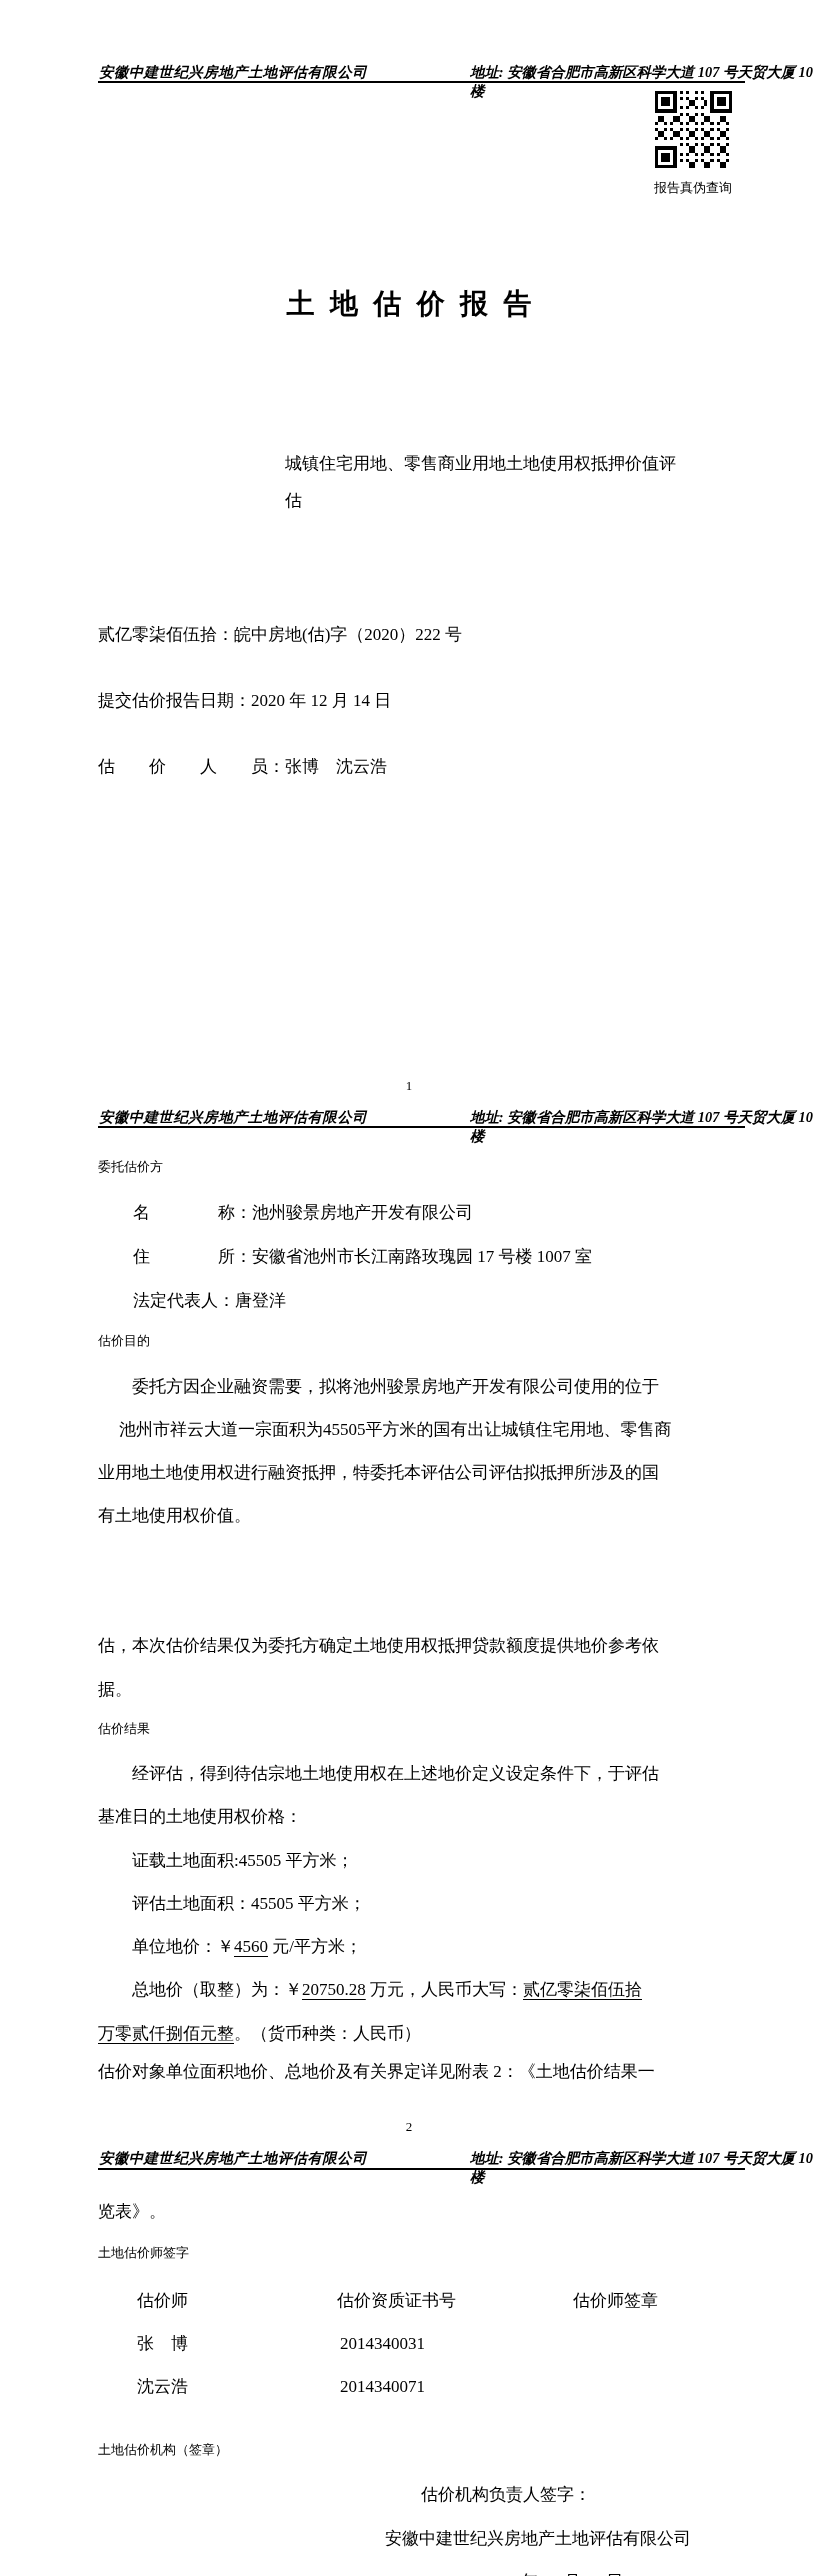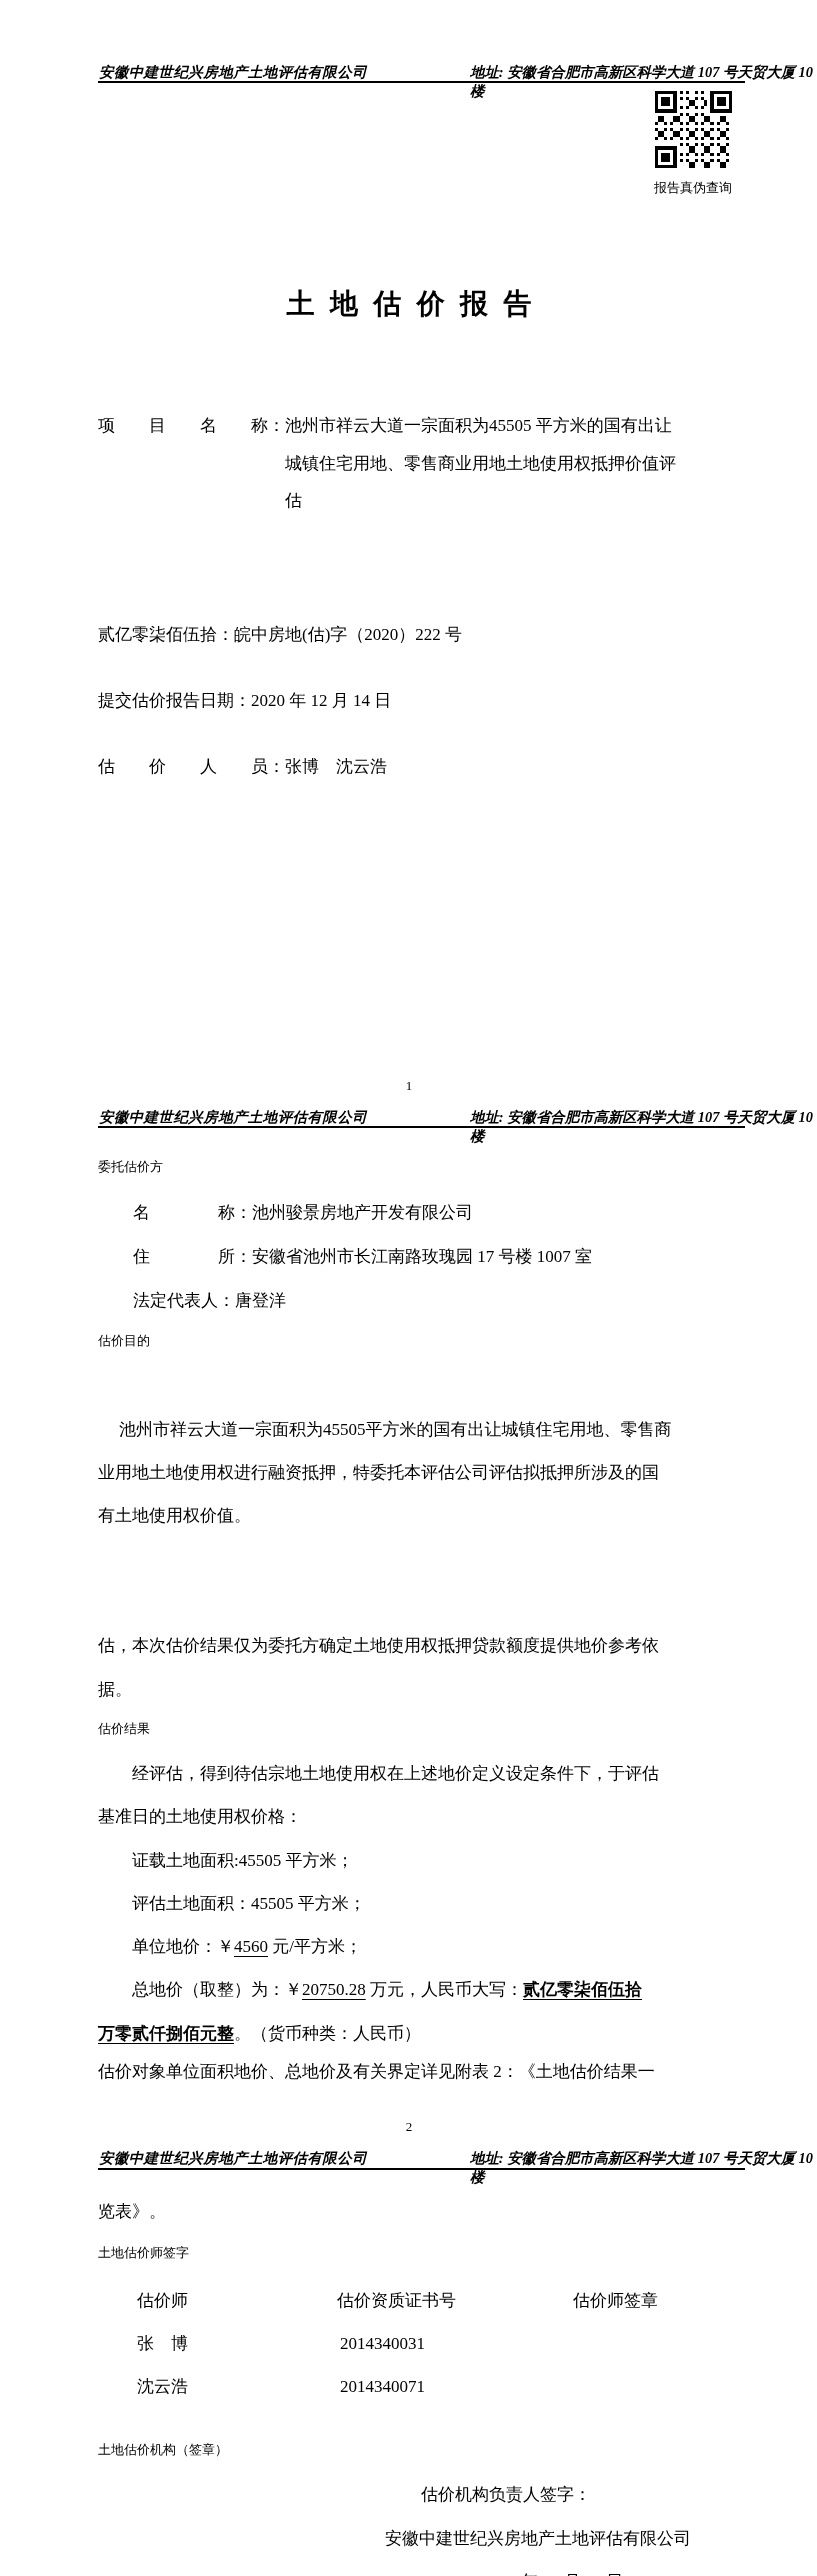--- a/index.html
+++ b/index.html
@@ -14,21 +14,21 @@
   .abs { position:absolute; }
   .hdr-company { font-size:14.4px; font-weight:bold; font-style:italic; letter-spacing:0.5px; }
   .hdr-address { font-size:14.4px; font-weight:bold; font-style:italic; letter-spacing:0px;margin-left:48px; }
   .rule { position:absolute; left:98px; width:647px; height:2.1px; background:#000; }
   .doc-title { left:0; right:0; text-align:center; font-size:28px; font-weight:bold; letter-spacing:0.55em; text-indent:0.55em; }
   .t { font-size:17px; line-height:1.25; white-space:pre; }
   .heading { font-size:13px; font-weight:normal; white-space:pre; }
   .pagenum { left:0; right:0; text-align:center; font-size:13px; }
   .qr-label { font-size:13px; }
   .u { text-decoration:underline; text-decoration-thickness:1px; text-underline-offset:3.6px; }
-  .b { font-weight:bold; }
+  .b { font-weight:normal; }
   .qr-box { position:absolute; left:655px; top:91px; width:77px; height:77px; }
 </style>
 </head>
 <body>
 
 <div class="doc">
 
   <div class="abs hdr-company" style="left:99px; top:63px;">安徽中建世纪兴房地产土地评估有限公司</div>
   <div class="abs hdr-address" style="left:422px; top:63px;">地址: 安徽省合肥市高新区科学大道 107 号天贸大厦 10 楼</div>
   <div class="rule" style="top:81px;"></div>
@@ -181,21 +181,20 @@
         <rect x="20" y="2" width="3" height="3" fill="#000"></rect>
         <rect x="0" y="18" width="7" height="7" fill="#000"></rect>
         <rect x="1" y="19" width="5" height="5" fill="#fff"></rect>
         <rect x="2" y="20" width="3" height="3" fill="#000"></rect>
       </svg>
   </div>
   <div class="abs qr-label" style="left:654px; top:179px;">报告真伪查询</div>
 
   <div class="abs doc-title" style="top:285px;">土地估价报告</div>
 
-  <div class="abs t" style="left:98px; top:415px;"><span>项　　目　　名　　称：</span><span>池州市祥云大道一宗面积为45505 平方米的国有出让</span></div>
   <div class="abs t" style="left:285px; top:453px;">城镇住宅用地、零售商业用地土地使用权抵押价值评</div>
   <div class="abs t" style="left:285px; top:490px;">估</div>
 
 
   <div class="abs t" style="left:98px; top:624px;"><span>贰亿零柒佰伍拾：</span><span>皖中房地(估)字（2020）222 号</span></div>
 
   <div class="abs t" style="left:98px; top:690px;"><span>提交估价报告日期：</span><span>2020 年 12 月 14 日</span></div>
 
   <div class="abs t" style="left:98px; top:756px;"><span>估　　价　　人　　员：</span><span>张博　沈云浩</span></div>
 
@@ -206,20 +205,21 @@
   <div class="rule" style="top:1126px;"></div>
 
   <div class="abs heading" style="left:98px; top:1158px;">委托估价方</div>
 
   <div class="abs t" style="left:133px; top:1202px;"><span>名　　　　称：</span><span>池州骏景房地产开发有限公司</span></div>
   <div class="abs t" style="left:133px; top:1246px;"><span>住　　　　所：</span><span>安徽省池州市长江南路玫瑰园 17 号楼 1007 室</span></div>
   <div class="abs t" style="left:133px; top:1290px;"><span>法定代表人：</span><span>唐登洋</span></div>
 
   <div class="abs heading" style="left:98px; top:1332px;">估价目的</div>
 
+  <div class="abs t" style="left:132px; top:1376px;">委托方因企业融资需要，拟将池州骏景房地产开发有限公司使用的位于</div>
   <div class="abs t" style="left:98px; top:1419px;margin-left:21px;">池州市祥云大道一宗面积为45505平方米的国有出让城镇住宅用地、零售商</div>
   <div class="abs t" style="left:98px; top:1462px;">业用地土地使用权进行融资抵押，特委托本评估公司评估拟抵押所涉及的国</div>
   <div class="abs t" style="left:98px; top:1505px;">有土地使用权价值。</div>
   <div class="abs t" style="left:98px; top:1635px;">估，本次估价结果仅为委托方确定土地使用权抵押贷款额度提供地价参考依</div>
   <div class="abs t" style="left:98px; top:1679px;">据。</div>
 
   <div class="abs heading" style="left:98px; top:1720px;">估价结果</div>
 
   <div class="abs t" style="left:132px; top:1763px;">经评估，得到待估宗地土地使用权在上述地价定义设定条件下，于评估</div>
   <div class="abs t" style="left:98px; top:1806px;">基准日的土地使用权价格：</div>

